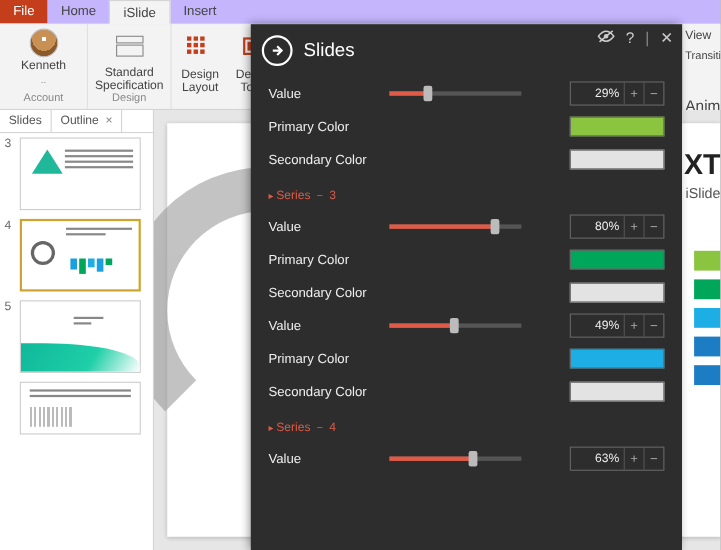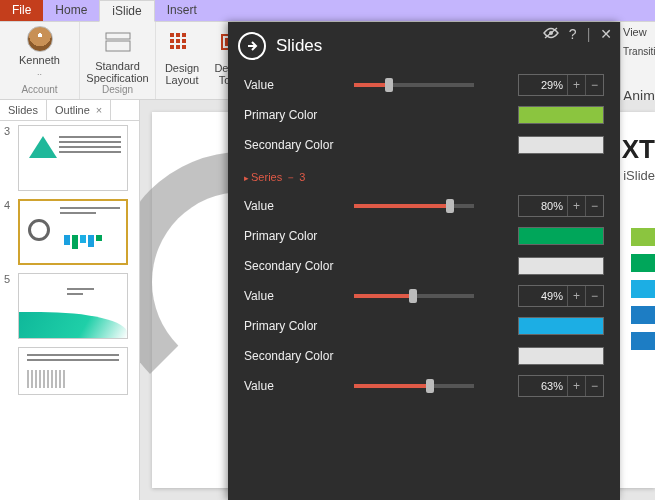--- a/index.html
+++ b/index.html
@@ -299,20 +299,21 @@
           </div>
         </div>
         <div class="prop-row">
           <div class="prop-label">Primary Color</div>
           <div class="color-swatch" style="background:#1caee4"></div>
         </div>
         <div class="prop-row">
           <div class="prop-label">Secondary Color</div>
           <div class="color-swatch" style="background:#e3e3e3"></div>
         </div>
+        <div class="series-hdr">Series － 4</div>
         <div class="prop-row">
           <div class="prop-label">Value</div>
           <div class="slider-wrap">
             <div class="slider">
               <div class="fill" style="width:63%"></div>
               <div class="knob" style="left:63%"></div>
             </div>
           </div>
           <div class="stepper">
             <div class="val">63%</div>

